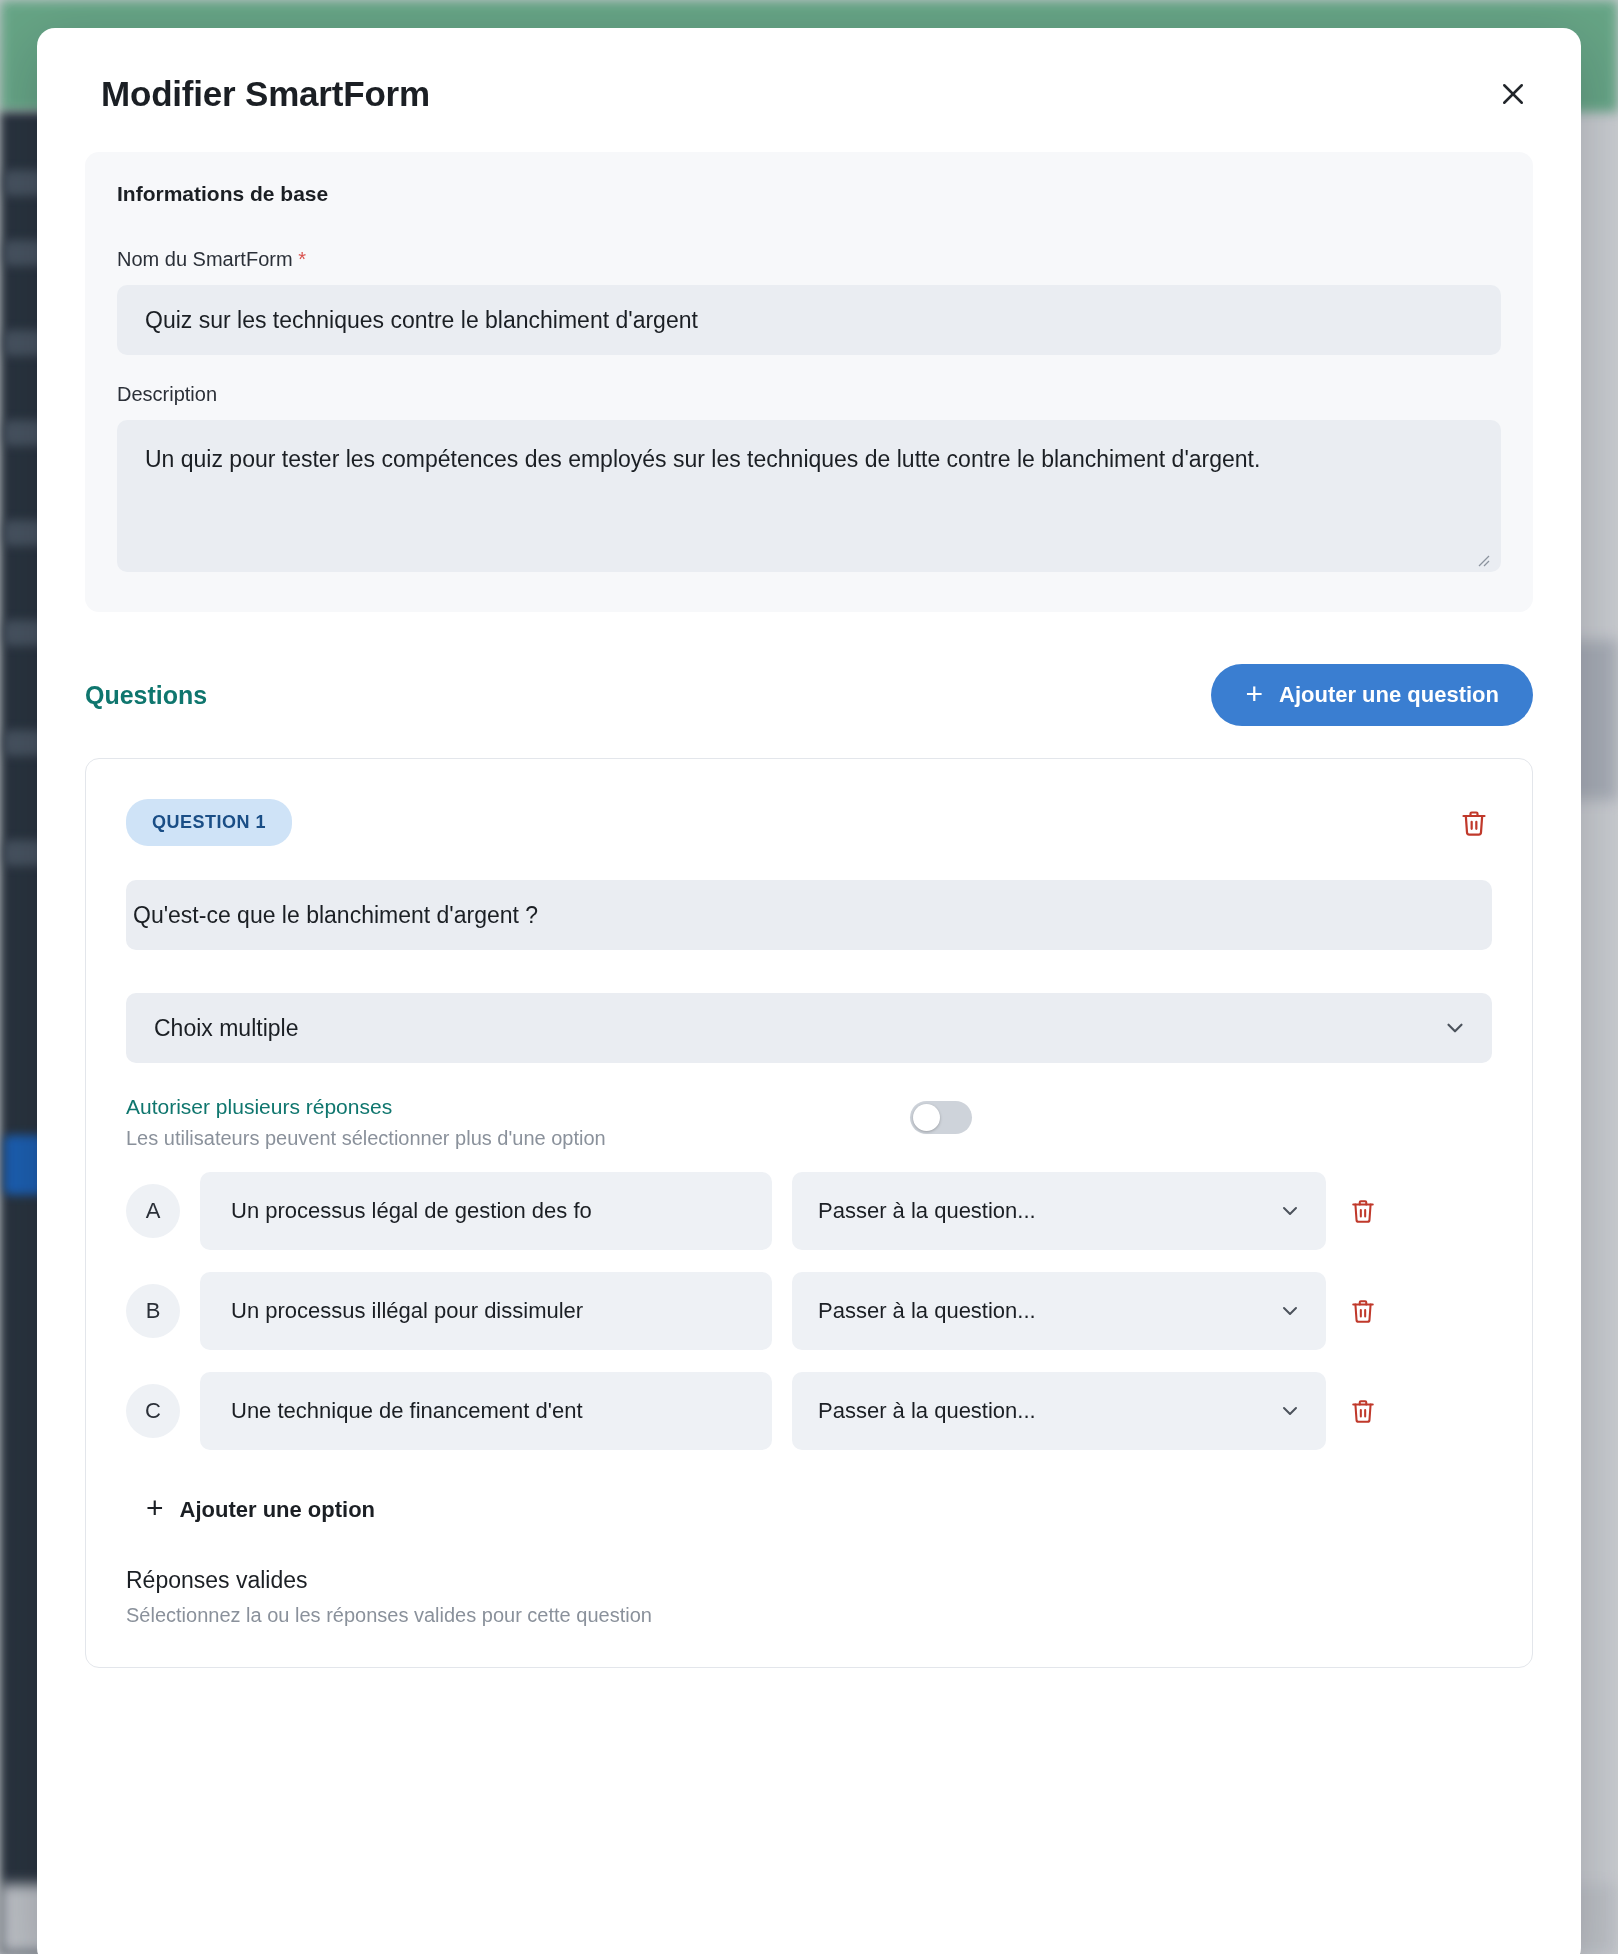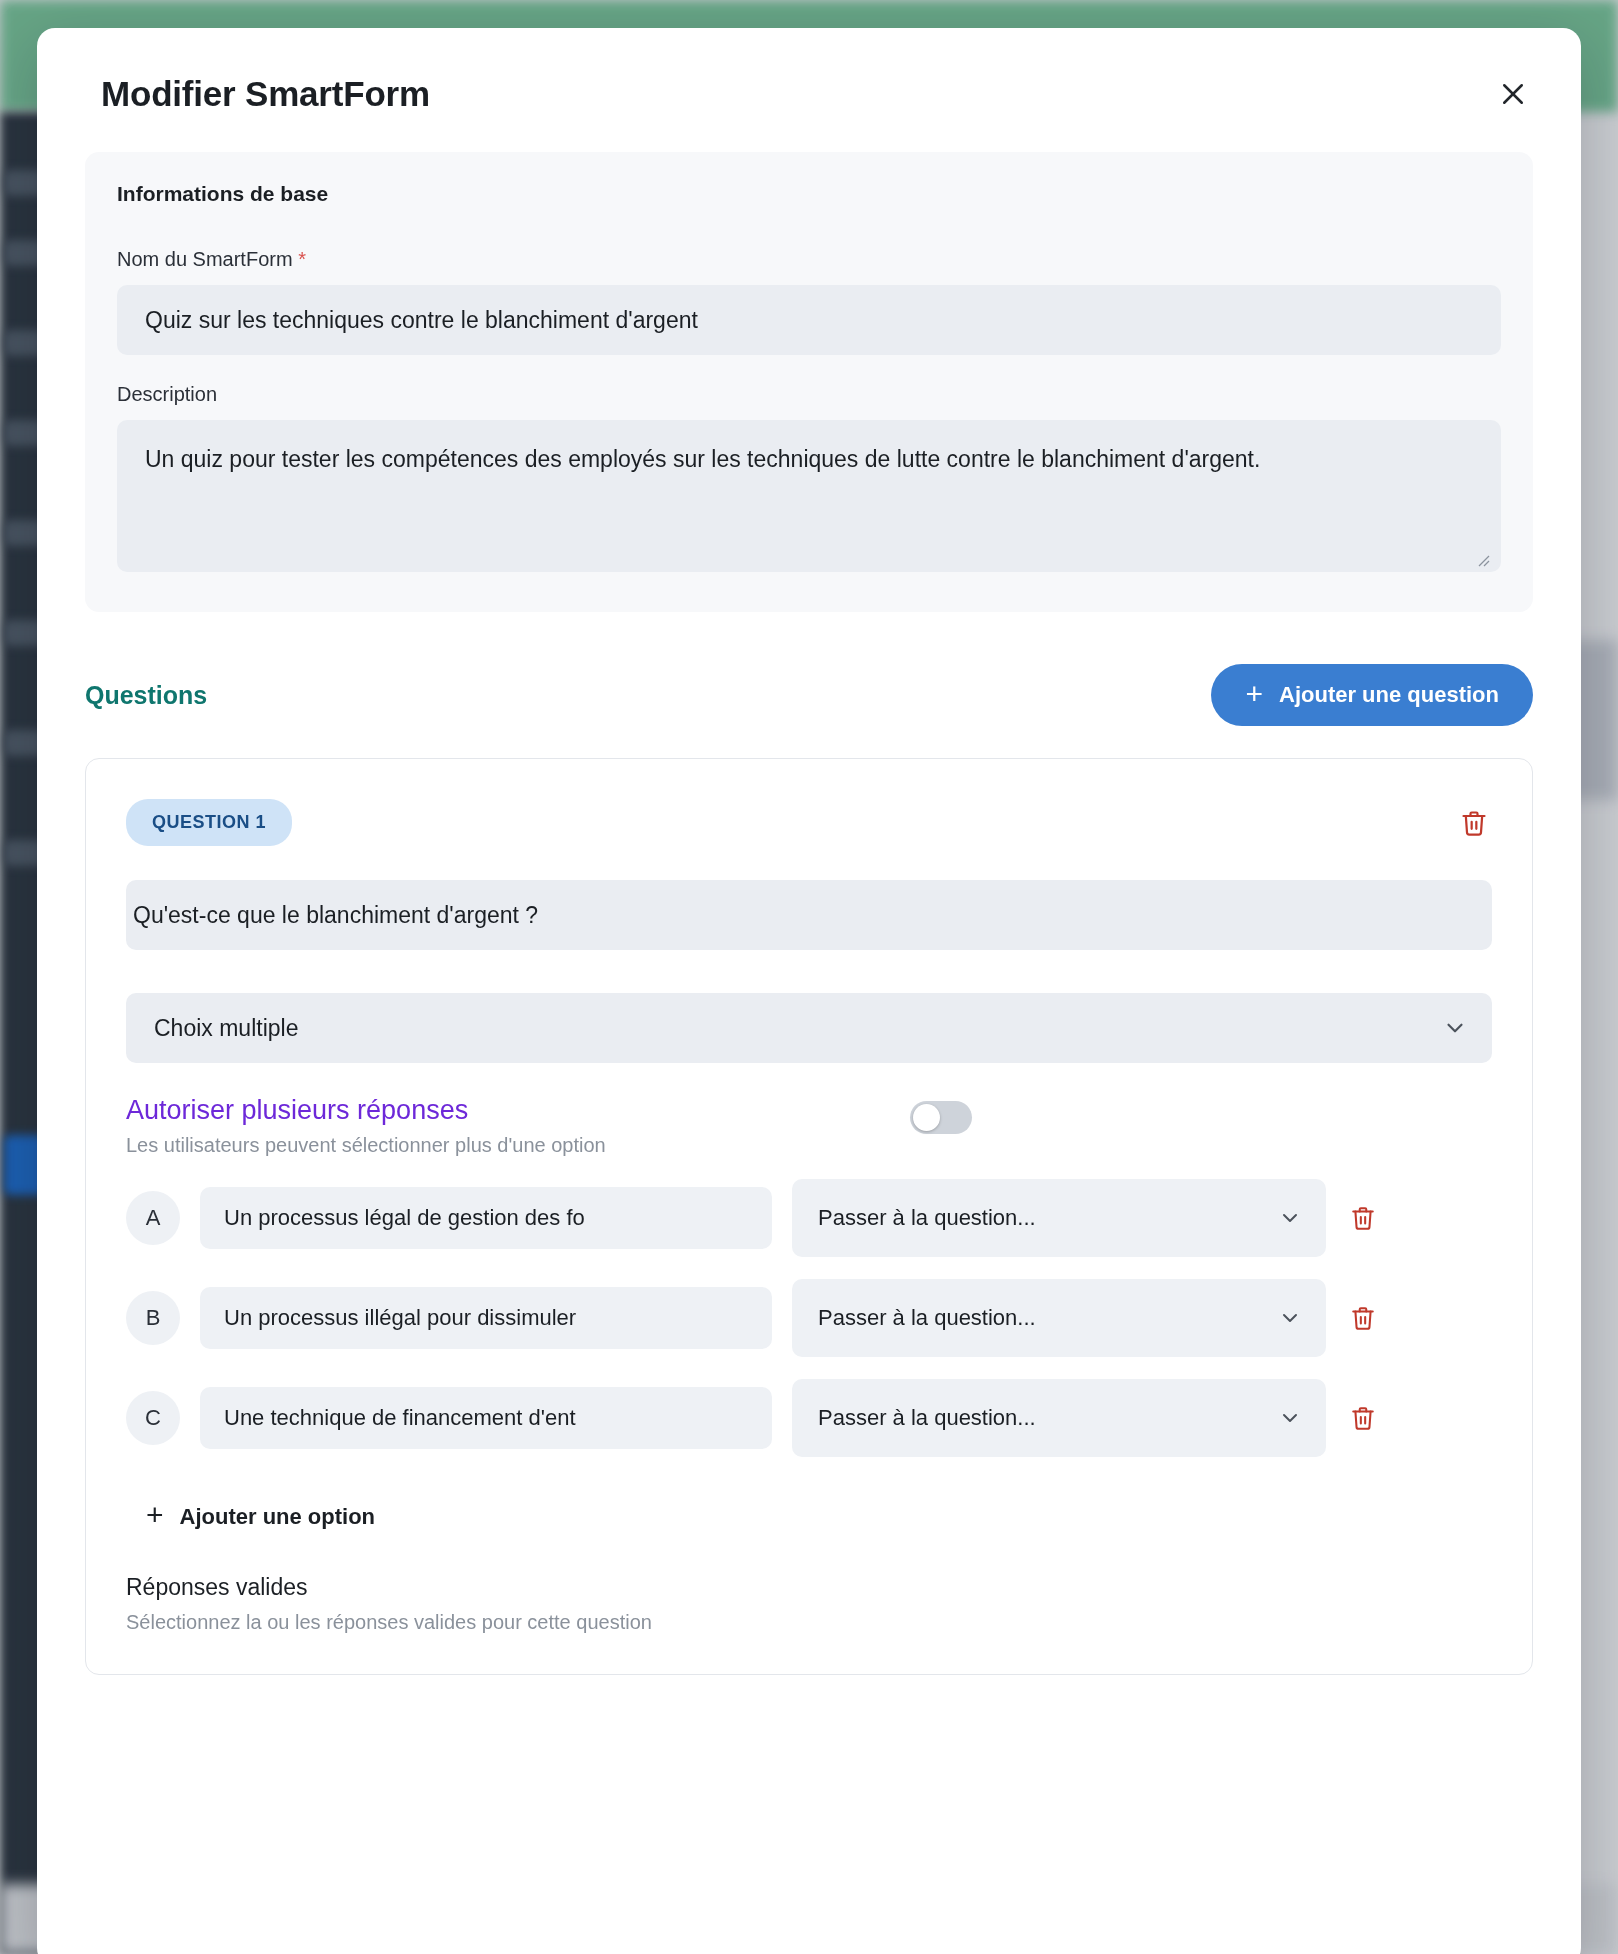--- a/index.html
+++ b/index.html
@@ -257,22 +257,22 @@
 
   .toggle-row {
     display: flex;
     align-items: flex-start;
     justify-content: space-between;
     margin-top: 32px;
     margin-bottom: 22px;
   }
   .toggle-texts { max-width: 720px; }
   .toggle-title {
-    font-size: 27px;
-    color: #6d28d9;
+    font-size: 21px;
+    color: #0f766e;
     margin-bottom: 8px;
   }
   .toggle-sub {
     font-size: 20px;
     color: #8a919b;
   }
   .toggle {
     width: 62px;
     height: 33px;
     border-radius: 17px;
@@ -305,25 +305,25 @@
     background: #eef1f5;
     color: #2b3038;
     font-size: 22px;
     display: flex;
     align-items: center;
     justify-content: center;
     flex-shrink: 0;
   }
   .opt-text {
     width: 572px;
-    height: 62px;
+    height: 78px;
     background: #eef1f5;
     border: none;
     border-radius: 10px;
-    padding: 0 24px;
+    padding: 0 31px;
     font-size: 22px;
     color: #1b1f24;
     font-family: "Liberation Sans", sans-serif;
     outline: none;
   }
   .opt-select-wrap {
     position: relative;
     width: 534px;
   }
   .opt-select {

